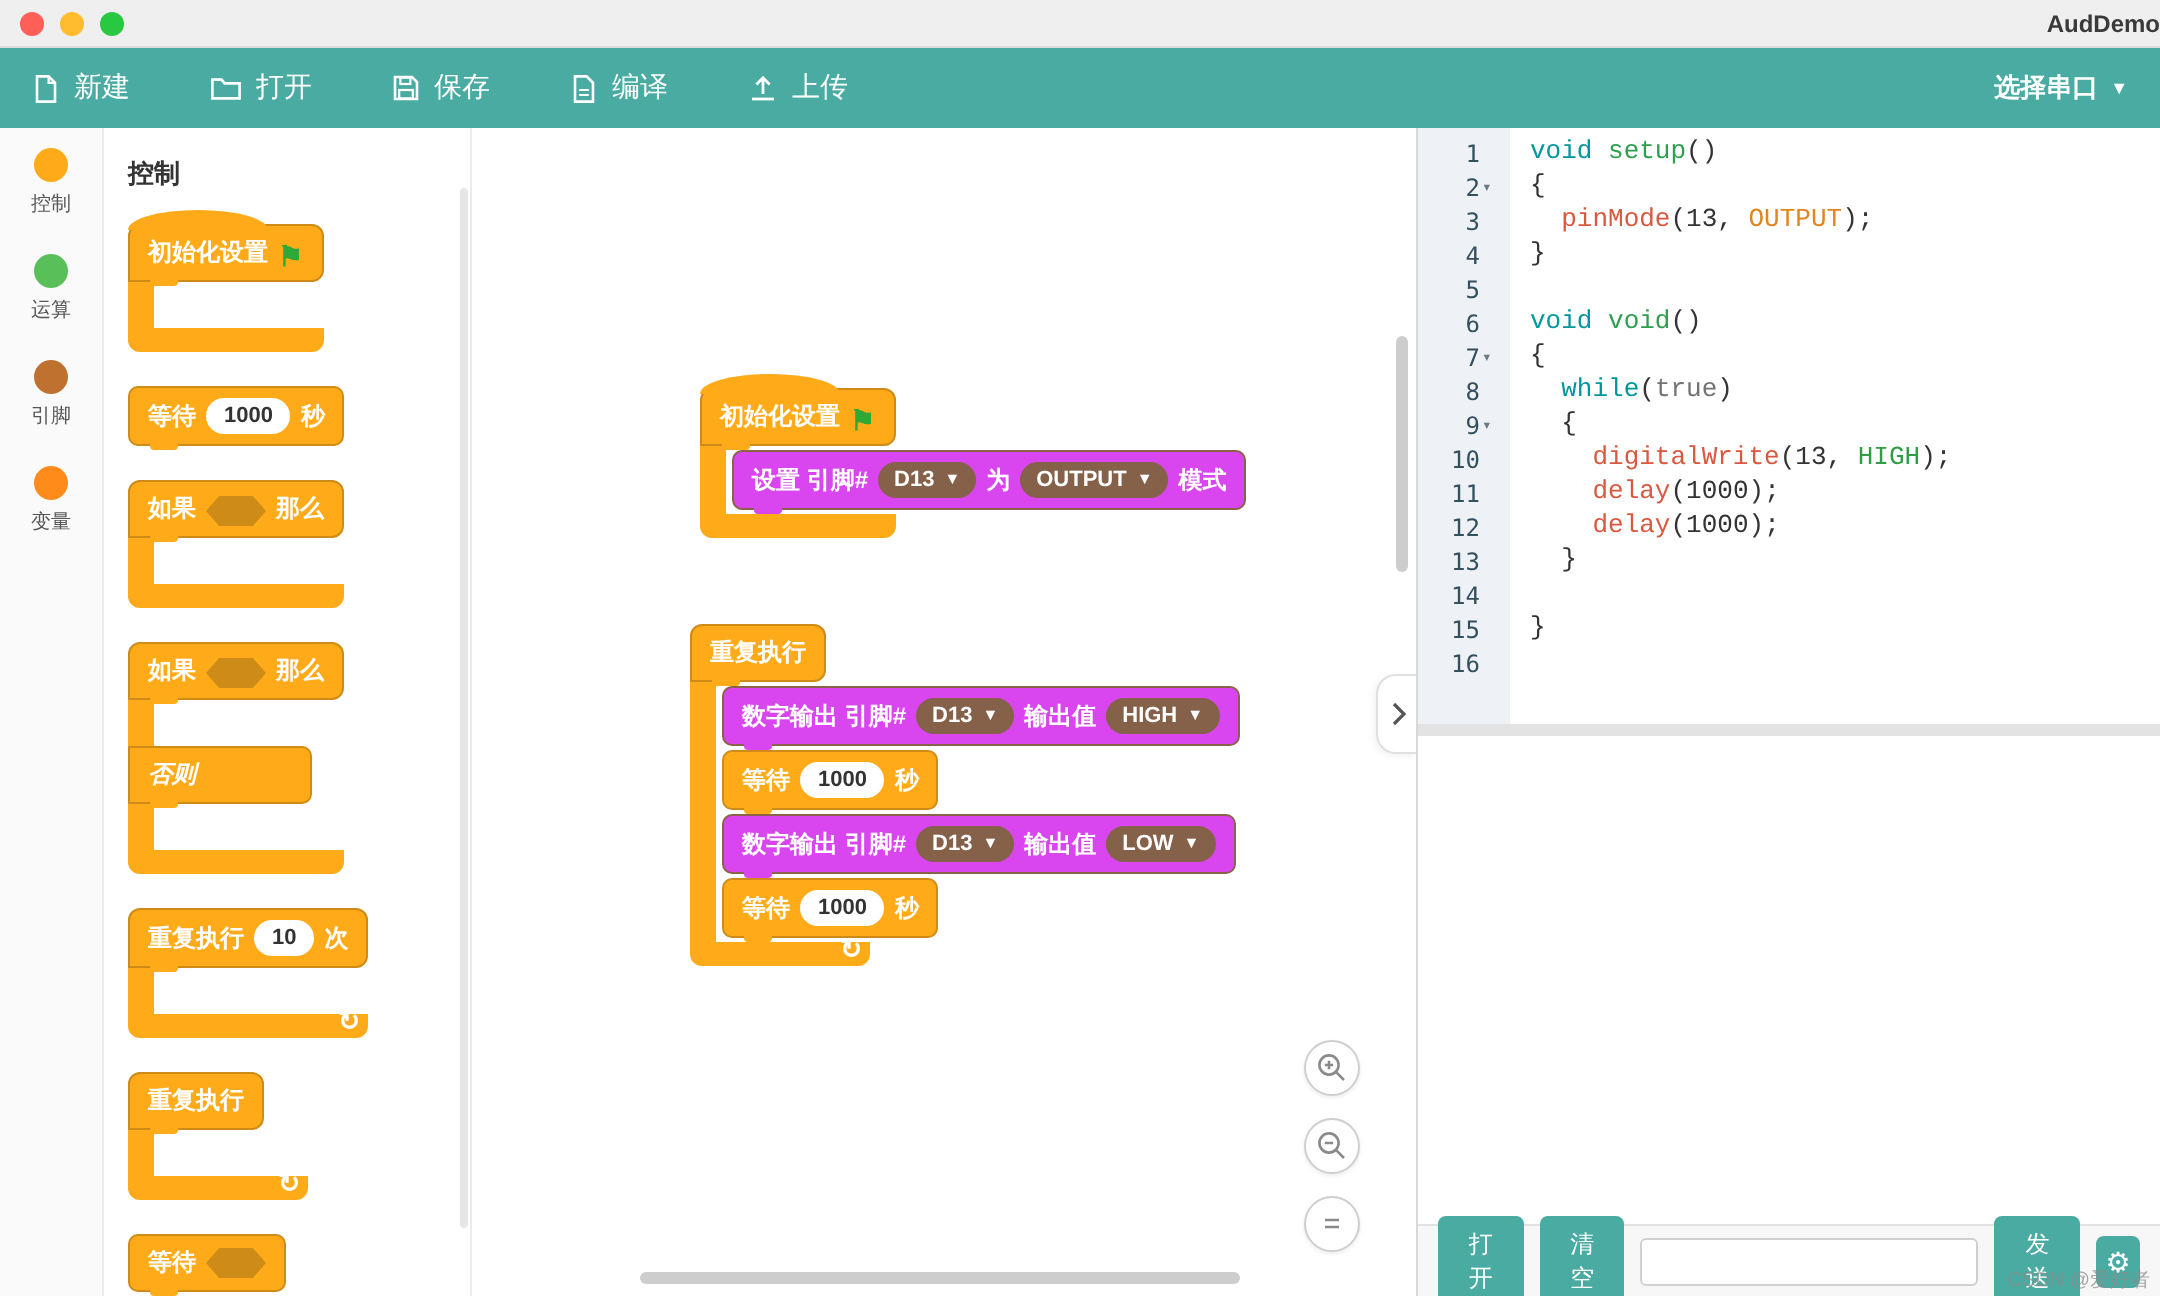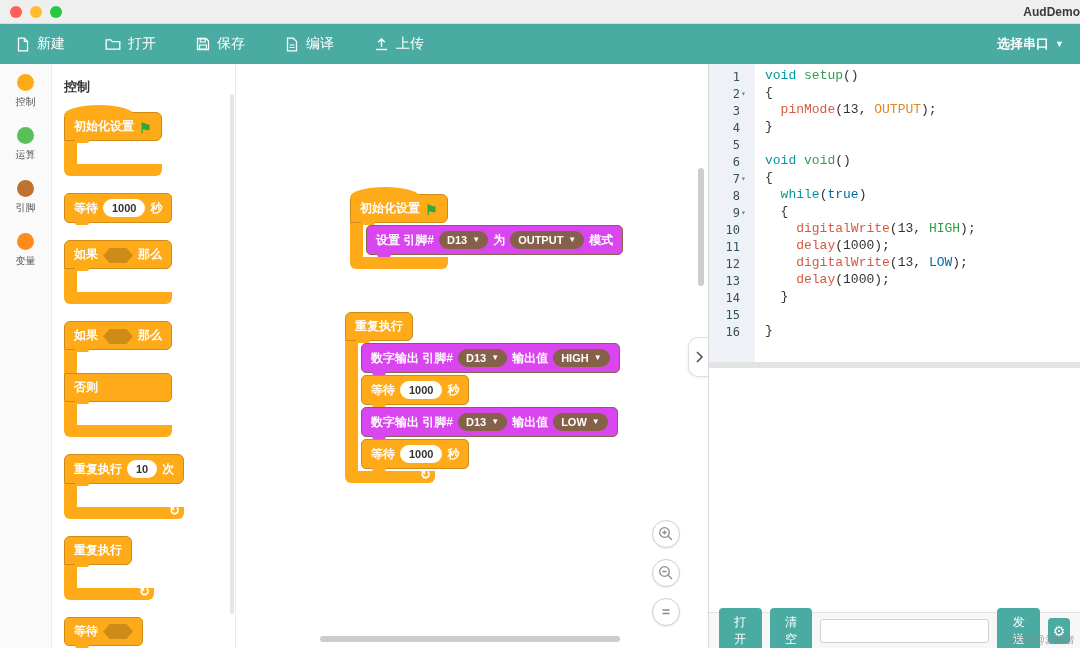--- a/index.html
+++ b/index.html
@@ -82,21 +82,21 @@
   .codecol { position:absolute; left:708px; top:0; width:372px; height:584px; border-left:1px solid #d8d8d8; }
   .code-editor { position:absolute; top:0; left:0; right:0; height:298px; background:#fff; display:flex; overflow:hidden; }
   .gutter { width:46px; background:#eef2f6; padding-top:4px; }
   .gutter-line { height:17px; display:flex; justify-content:flex-end; align-items:center; gap:1px;
     padding-right:5px; font-family:"DejaVu Sans Mono", monospace; font-size:12px; color:#33505e; }
   .fold { width:9px; font-size:8px; color:#6b7b85; }
   .fold-sp { width:9px; }
   .code-lines { flex:1; padding:4px 0 0 10px; font-family:"DejaVu Sans Mono", monospace; font-size:13px; color:#333; }
   .code-line { height:17px; white-space:pre;font-family:Liberation Mono, monospace; }
   .t-p{color:#333}.t-n{color:#333}.t-k{color:#00979c}.t-f{color:#2e9e4f}
-  .t-c{color:#d8593f}.t-oc{color:#e0851f}.t-gc{color:#2f9e44}.t-bc{color:#0369a1}
+  .t-c{color:#d8593f}.t-oc{color:#e0851f}.t-gc{color:#2f9e44}.t-bc{color:#737373}
   .splitter { position:absolute; top:298px; left:0; right:0; height:6px; background:#e3e3e3; }
   .console { position:absolute; top:304px; left:0; right:0; bottom:36px; background:#1f1f1f;
     padding:8px 10px; font-family:"DejaVu Sans Mono", monospace; font-size:13px; color:#3fbf62; }
   .serial-controls { position:absolute; bottom:0; left:0; right:0; height:36px; background:#f7f7f7;
     border-top:1px solid #e2e2e2; display:flex; align-items:center; gap:8px; padding:0 10px; }
   .sc-btn { background:#49aba1; color:#fff; font-size:12px; border:none; border-radius:4px;
     padding:6px 12px; cursor:pointer; font-family:inherit; }
   .sc-input { flex:1; height:24px; border:1px solid #d0d0d0; border-radius:3px; background:#fff;
     font-size:12px; padding:0 6px; font-family:inherit; }
   .sc-gear { background:#49aba1; color:#fff; border:none; border-radius:4px; width:28px; height:26px;
@@ -213,21 +213,21 @@
             <div class="cspine bg-control"></div>
             <div class="cinner"></div>
           </div><div class="cbottom bg-control" style="width: 108px;"></div></div>
         <div class="cblock"><div class="blk chead col-control">
             <span class="bt">如果</span>
             <span class="bhex"></span>
             <span class="bt">那么</span>
           </div><div class="crow">
             <div class="cspine bg-control"></div>
             <div class="cinner"></div>
-          </div><div class="blk cmid col-control" style="width: 108px;">
+          </div><div class="blk cmid col-control" style="width: 92px; font-style: italic;">
             <span class="bt">否则</span>
           </div><div class="crow">
             <div class="cspine bg-control"></div>
             <div class="cinner"></div>
           </div><div class="cbottom bg-control" style="width: 108px;"></div></div>
         <div class="cblock"><div class="blk chead col-control">
             <span class="bt">重复执行</span>
             <span class="binput">10</span>
             <span class="bt">次</span>
           </div><div class="crow">
@@ -412,21 +412,20 @@
           <div class="code-line"><span class="t-p">{</span></div>
           <div class="code-line"><span class="t-p">  </span><span class="t-c">pinMode</span><span class="t-p">(</span><span class="t-n">13</span><span class="t-p">, </span><span class="t-oc">OUTPUT</span><span class="t-p">);</span></div>
           <div class="code-line"><span class="t-p">}</span></div>
           <div class="code-line"></div>
           <div class="code-line"><span class="t-k">void</span><span class="t-p"> </span><span class="t-f">void</span><span class="t-p">()</span></div>
           <div class="code-line"><span class="t-p">{</span></div>
           <div class="code-line"><span class="t-p">  </span><span class="t-k">while</span><span class="t-p">(</span><span class="t-bc">true</span><span class="t-p">)</span></div>
           <div class="code-line"><span class="t-p">  {</span></div>
           <div class="code-line"><span class="t-p">    </span><span class="t-c">digitalWrite</span><span class="t-p">(</span><span class="t-n">13</span><span class="t-p">, </span><span class="t-gc">HIGH</span><span class="t-p">);</span></div>
           <div class="code-line"><span class="t-p">    </span><span class="t-c">delay</span><span class="t-p">(</span><span class="t-n">1000</span><span class="t-p">);</span></div>
-          <div class="code-line"><span class="t-p">    </span><span class="t-c">digitalWrite</span><span class="t-p">(</span><span class="t-n">13</span><span class="t-p">, </span><span class="t-bc">LOW</span><span class="t-p">);</span></div>
           <div class="code-line"><span class="t-p">    </span><span class="t-c">delay</span><span class="t-p">(</span><span class="t-n">1000</span><span class="t-p">);</span></div>
           <div class="code-line"><span class="t-p">  }</span></div>
           <div class="code-line"></div>
           <div class="code-line"><span class="t-p">}</span></div>
         </div>
     </div>
     <div class="splitter"></div>
     <div class="serial-controls">
       <button class="sc-btn">打开</button>
       <button class="sc-btn">清空</button>

